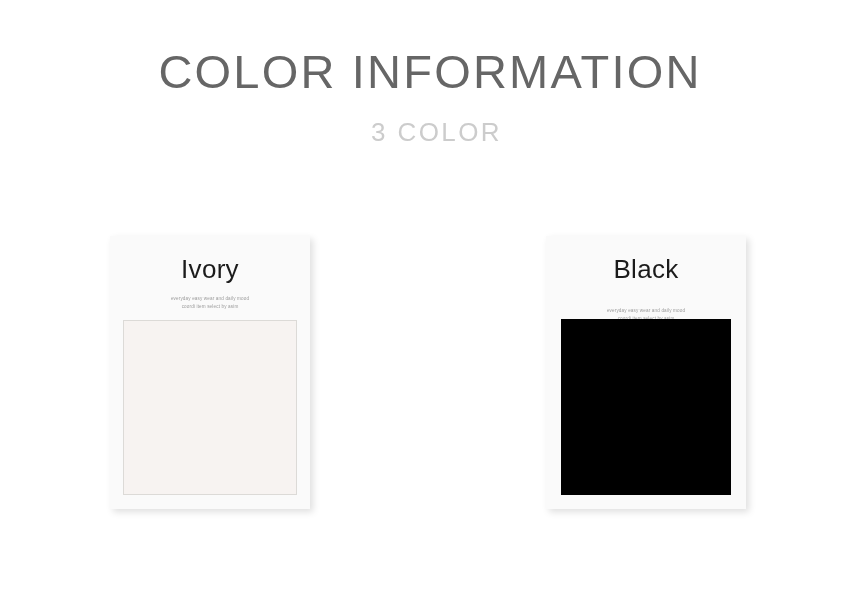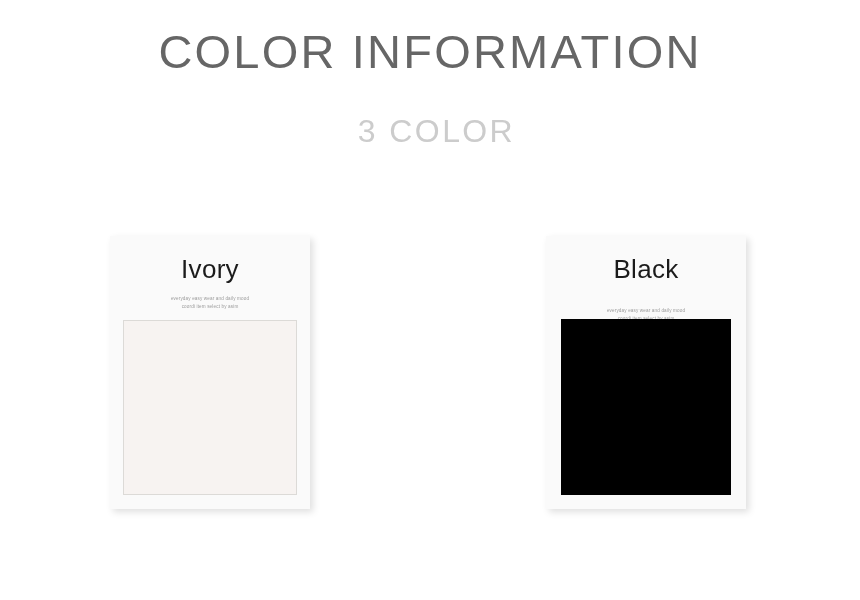--- a/index.html
+++ b/index.html
@@ -19,34 +19,34 @@
   
   .header {
     position: absolute;
     top: 0;
     left: 0;
     width: 860px;
     text-align: center;
   }
   .page-title {
     margin: 0;
-    padding-top: 28px;
+    padding-top: 48px;
     font-family: "Liberation Sans", sans-serif;
     font-size: 47px;
     font-weight: 300;
     letter-spacing: 2.2px;
     color: #666666;
     line-height: 1.0;
     -webkit-font-smoothing: antialiased;
   }
   .page-subtitle {
-    margin: 16px;
+    margin: 0;
     padding-top: 24px;
     font-family: "Liberation Sans", sans-serif;
-    font-size: 32px;
+    font-size: 26px;
     font-weight: 300;
     letter-spacing: 2.4px;
     color: #cccccc;
     line-height: 1.0;
     padding-left: 13px;
   }
 
   
   .cards-row {
     position: absolute;

